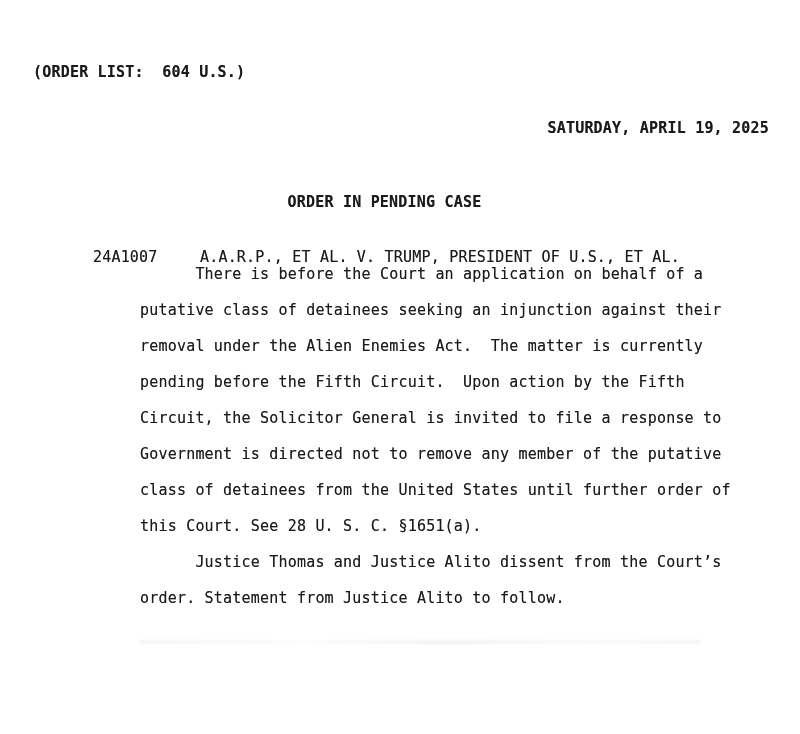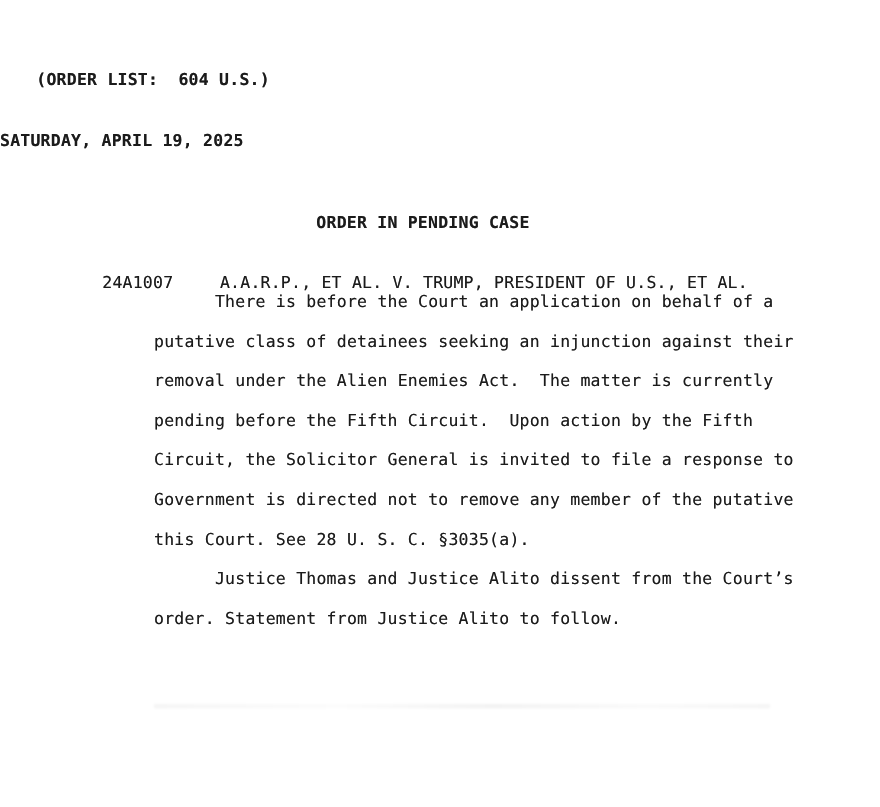--- a/index.html
+++ b/index.html
@@ -24,21 +24,21 @@
     left: 33px;
     top: 63px;
     font-weight: bold;
     white-space: pre;
   }
   .date-line {
     position: absolute;
     left: 0;
     top: 119px;
     width: 100%;
-    text-align: left;
+    text-align: right;
     font-weight: bold;
     white-space: pre;
   }
   .section-title {
     position: absolute;
     left: 0;
     top: 193px;
     width: 100%;
     text-align: center;
     font-weight: bold;
@@ -94,20 +94,21 @@
     <span class="docket">24A1007</span><span>A.A.R.P., ET AL. V. TRUMP, PRESIDENT OF U.S., ET AL.</span>
   </div>
 
   <div class="body-text">
     <div class="line">      There is before the Court an application on behalf of a</div>
     <div class="line">putative class of detainees seeking an injunction against their</div>
     <div class="line">removal under the Alien Enemies Act.  The matter is currently</div>
     <div class="line">pending before the Fifth Circuit.  Upon action by the Fifth</div>
     <div class="line">Circuit, the Solicitor General is invited to file a response to</div>
     <div class="line">Government is directed not to remove any member of the putative</div>
-    <div class="line">this Court. See 28 U. S. C. §3035(a).</div>
+    <div class="line">class of detainees from the United States until further order of</div>
+    <div class="line">this Court. See 28 U. S. C. §1651(a).</div>
     <div class="line">      Justice Thomas and Justice Alito dissent from the Court’s</div>
     <div class="line">order. Statement from Justice Alito to follow.</div>
   </div>
 
   <div class="scan-artifact"></div>
 
 </div>
 
 </body></html>

